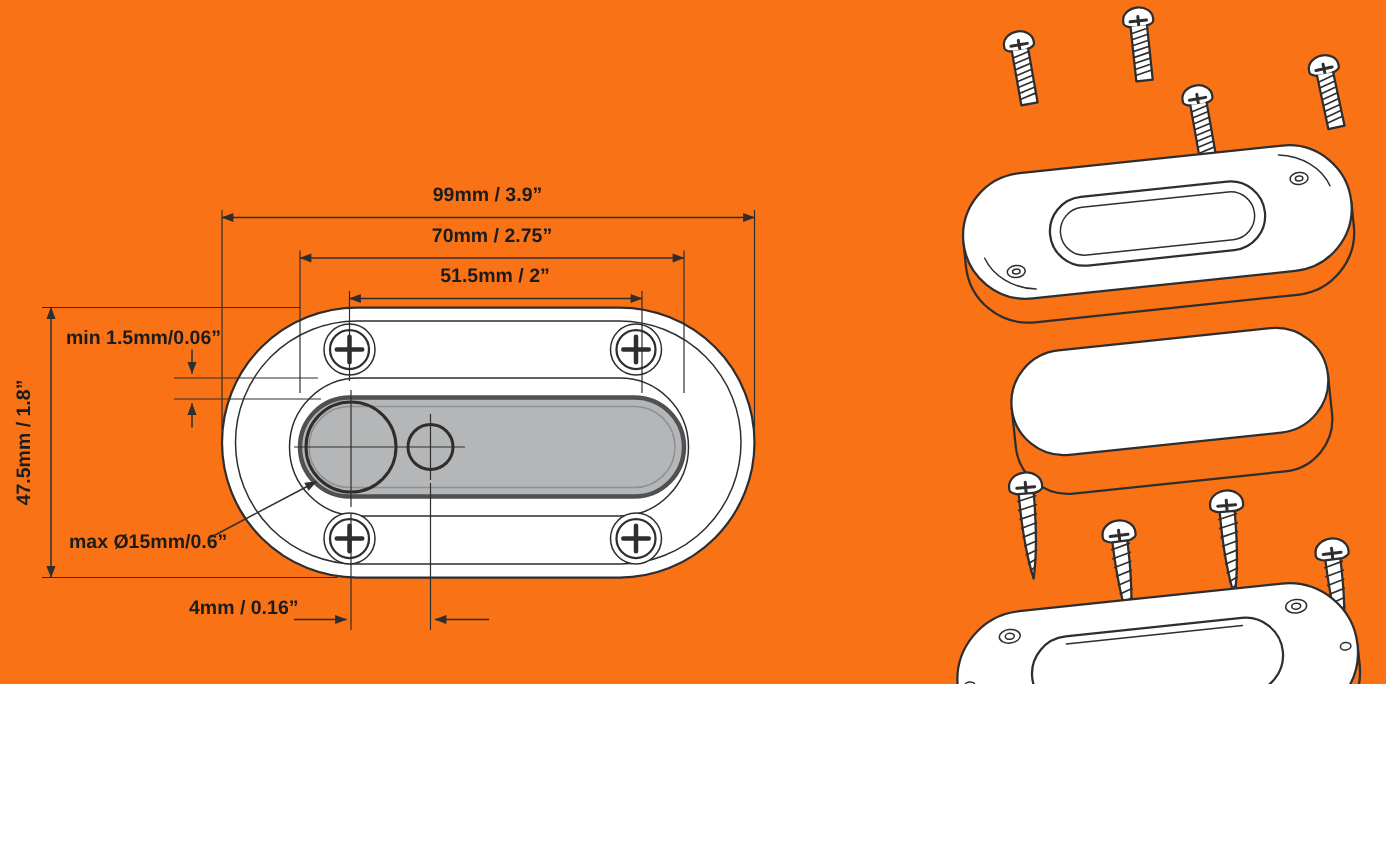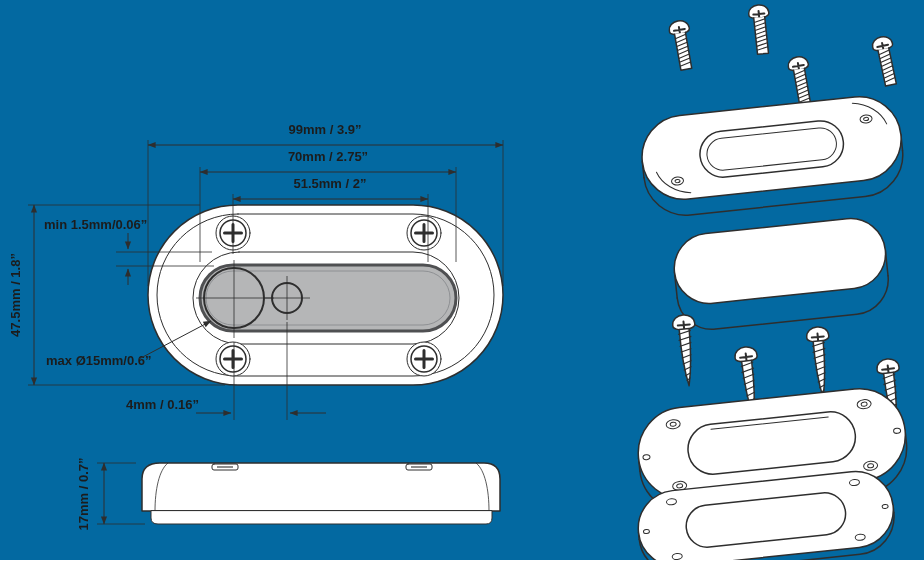--- a/index.html
+++ b/index.html
@@ -1,16 +1,16 @@
 <!DOCTYPE html>
 <html><head>
 <meta charset="utf-8">
 <style>
   html,body{margin:0;padding:0;background:#fff;}
-  #stage{position:relative;width:924px;height:560px;background:#0369a1;overflow:hidden;
+  #stage{position:relative;width:924px;height:456px;background:#f97316;overflow:hidden;
          font-family:"Liberation Sans",sans-serif;}
   svg{display:block}
   .ln{fill:none;stroke:#2e2e2e;stroke-width:1.5;stroke-linejoin:round;stroke-linecap:round}
   .thin{stroke-width:1}
   .fw{fill:#fff}
   .dim{stroke:#2e2e2e;stroke-width:1;fill:none}
   .ext{stroke:#2e2e2e;stroke-width:.8;fill:none}
   .thr{stroke:#2e2e2e;stroke-width:1.1;fill:none}
   .cross{stroke:#2e2e2e;stroke-width:3;stroke-linecap:round;fill:none}
   .cr2{stroke:#2e2e2e;stroke-width:2;stroke-linecap:round;fill:none}

